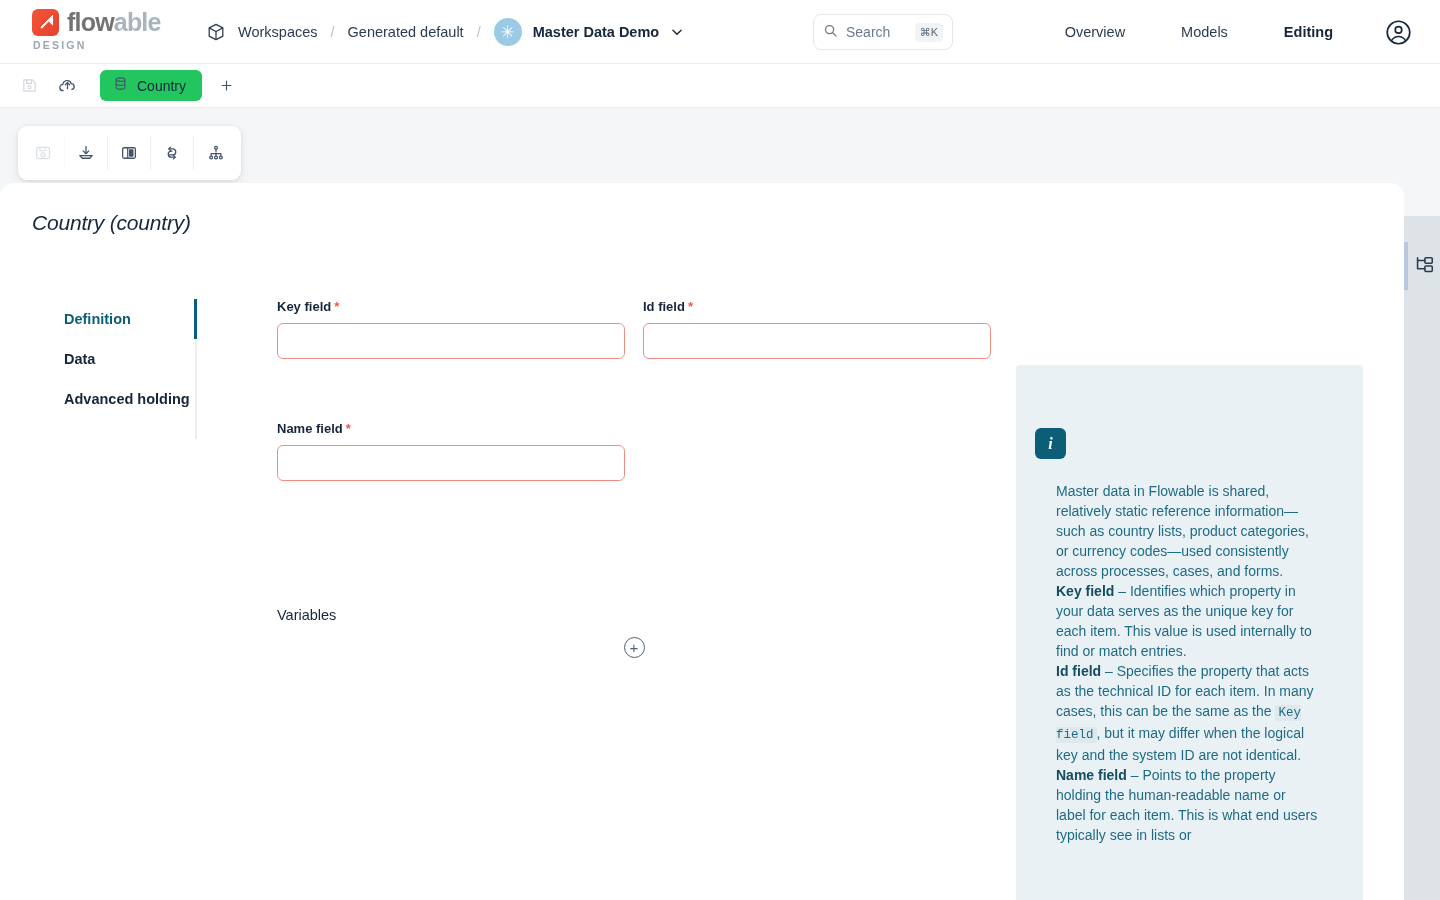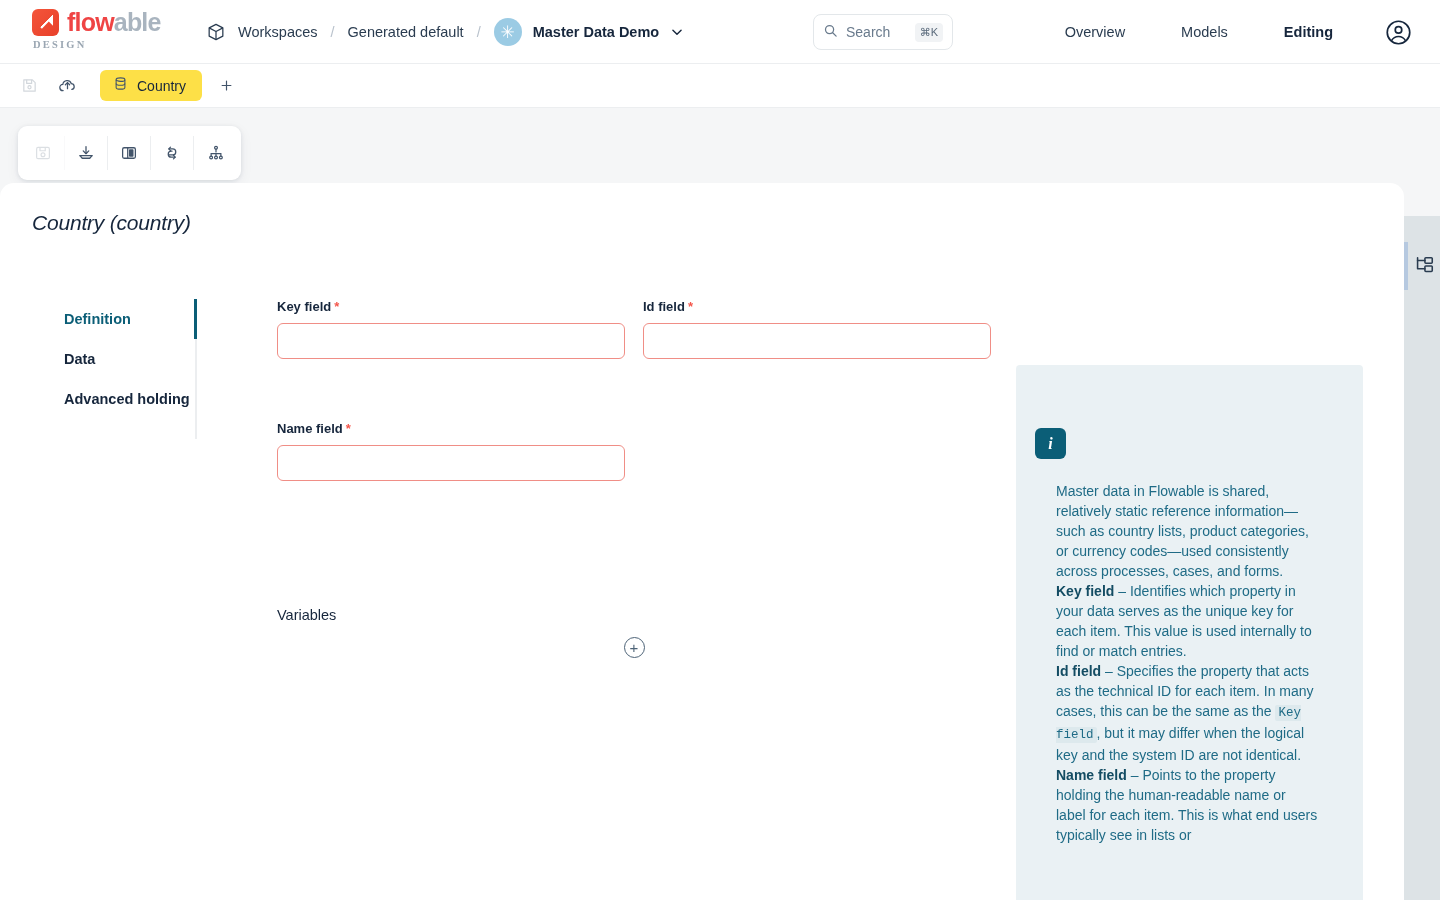--- a/index.html
+++ b/index.html
@@ -24,25 +24,25 @@
     background: linear-gradient(135deg, #f4553a 0%, #e8402a 100%);
     position: relative; overflow: hidden; flex: none;
   }
   .logo-mark::after {
     content: ""; position: absolute; left: 6px; top: 6px; width: 15px; height: 15px;
     background:
       linear-gradient(135deg, transparent 48%, #ffffff 48%, #ffffff 100%);
     clip-path: polygon(100% 0, 100% 72%, 72% 44%, 26% 92%, 4% 70%, 50% 24%, 24% 0);
   }
   .logo-text { font-size: 25px; font-weight: 700; letter-spacing: -0.8px; line-height: 1; }
-  .logo-text .dark { color: #ef4444; text-align: center; }
+  .logo-text .dark { color: #737373; text-align: center; }
   .logo-text .grey { color: #a9b4bf; }
   .logo-sub {
     font-size: 10.5px; font-weight: 700; letter-spacing: 2.2px;
-    color: #9aa6b2; margin-top: 3px; margin-left: 1px; font-family: Liberation Serif, serif;
+    color: #9aa6b2; margin-top: 3px; margin-left: 1px;
   }
 
   .breadcrumb { position: absolute; left: 206px; top: 0; height: 64px; display: flex; align-items: center; gap: 0; }
   .cube-icon { width: 20px; height: 20px; margin-right: 12px; }
   .crumb {
     font-size: 14.5px; color: #2a3c50; white-space: nowrap;
   }
   .crumb-sep { color: #b9c2cc; font-size: 14.5px; padding: 0 13px; }
   .crumb.active { font-weight: 700; color: #16263c; }
   .proj-avatar {
@@ -73,21 +73,21 @@
   .tabbar {
     position: absolute; left: 0; top: 64px; width: 1440px; height: 44px;
     background: #ffffff; border-bottom: 1px solid #eceef0;
     display: flex; align-items: center;
   }
   .tb-icon { width: 30px; height: 30px; display: flex; align-items: center; justify-content: center; }
   .tb-icon.save { margin-left: 14px; opacity: .38; }
   .tb-icon.publish { margin-left: 8px; }
   .tab-item {
     margin-left: 18px; height: 31px; border-radius: 6px;
-    background: #fde047; display: flex; align-items: center;
+    background: #22c55e; display: flex; align-items: center;
     padding: 0 16px 0 13px; gap: 9px;
   }
   .tab-label { font-size: 14px; color: #16263c; }
   .tab-plus { margin-left: 10px; width: 28px; height: 28px; display: flex; align-items: center; justify-content: center; }
 
   
   .canvas {
     position: absolute; left: 0; top: 108px; width: 1440px; height: 792px;
     background: #f5f6f7;
   }

